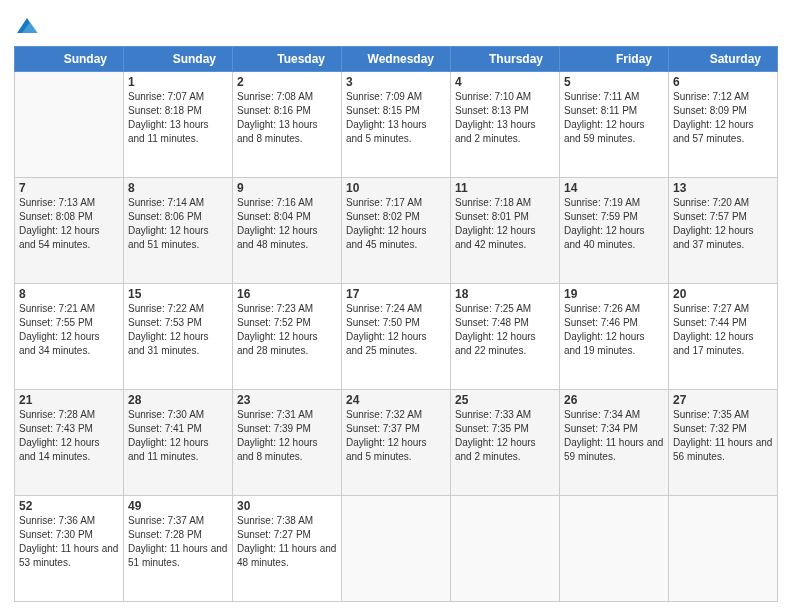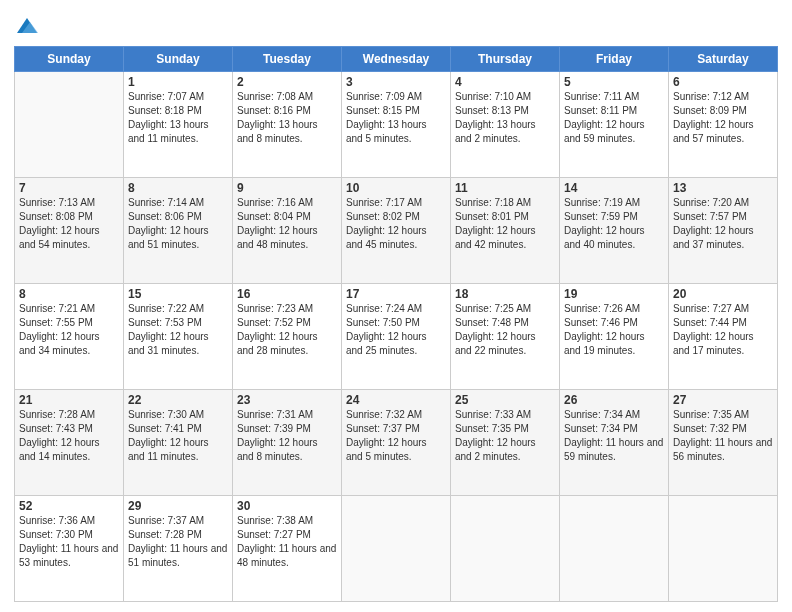--- a/index.html
+++ b/index.html
@@ -55,22 +55,22 @@
     .calendar {
       width: 100%;
       border-collapse: collapse;
       flex: 1;
     }
     .calendar th {
       background: #3d7cc9;
       color: #fff;
       font-size: 12px;
       font-weight: bold;
-      padding: 5px 4px;
-      text-align: center;
+      padding: 5px 16px;
+      text-align: right;
       border: 1px solid #5a90d4;
     }
     .calendar td {
       border: 1px solid #ccc;
       vertical-align: top;
       padding: 3px 4px;
       width: 108px;
       font-size: 9.5px;
       color: #333;
       background: #fff;
@@ -215,21 +215,21 @@
             <span class="day-num">20</span>
             <div class="day-info">Sunrise: 7:27 AM<br>Sunset: 7:44 PM<br>Daylight: 12 hours and 17 minutes.</div>
           </td>
         </tr>
         <tr class="row-shade">
           <td>
             <span class="day-num">21</span>
             <div class="day-info">Sunrise: 7:28 AM<br>Sunset: 7:43 PM<br>Daylight: 12 hours and 14 minutes.</div>
           </td>
           <td>
-            <span class="day-num">22</span>
+            <span class="day-num">28</span>
             <div class="day-info">Sunrise: 7:30 AM<br>Sunset: 7:41 PM<br>Daylight: 12 hours and 11 minutes.</div>
           </td>
           <td>
             <span class="day-num">23</span>
             <div class="day-info">Sunrise: 7:31 AM<br>Sunset: 7:39 PM<br>Daylight: 12 hours and 8 minutes.</div>
           </td>
           <td>
             <span class="day-num">24</span>
             <div class="day-info">Sunrise: 7:32 AM<br>Sunset: 7:37 PM<br>Daylight: 12 hours and 5 minutes.</div>
           </td>
@@ -245,21 +245,21 @@
             <span class="day-num">27</span>
             <div class="day-info">Sunrise: 7:35 AM<br>Sunset: 7:32 PM<br>Daylight: 11 hours and 56 minutes.</div>
           </td>
         </tr>
         <tr>
           <td>
             <span class="day-num">52</span>
             <div class="day-info">Sunrise: 7:36 AM<br>Sunset: 7:30 PM<br>Daylight: 11 hours and 53 minutes.</div>
           </td>
           <td>
-            <span class="day-num">29</span>
+            <span class="day-num">49</span>
             <div class="day-info">Sunrise: 7:37 AM<br>Sunset: 7:28 PM<br>Daylight: 11 hours and 51 minutes.</div>
           </td>
           <td>
             <span class="day-num">30</span>
             <div class="day-info">Sunrise: 7:38 AM<br>Sunset: 7:27 PM<br>Daylight: 11 hours and 48 minutes.</div>
           </td>
           <td class="empty"></td>
           <td class="empty"></td>
           <td class="empty"></td>
           <td class="empty"></td>

